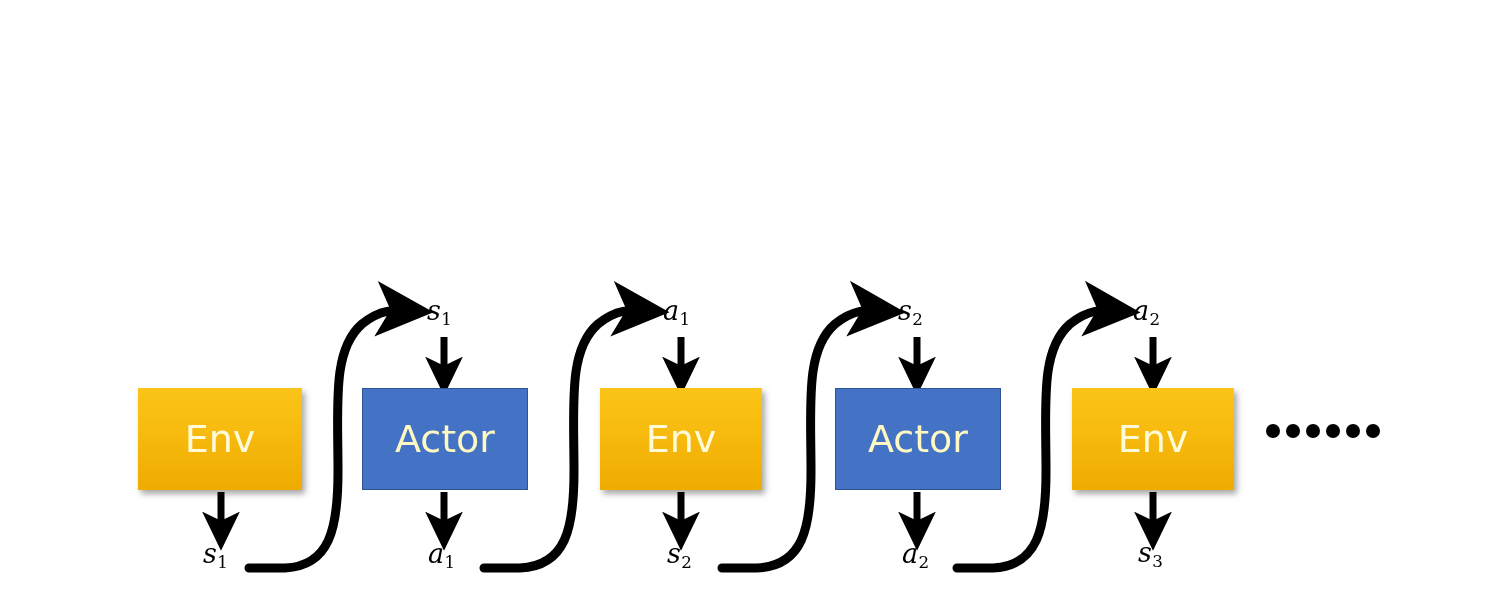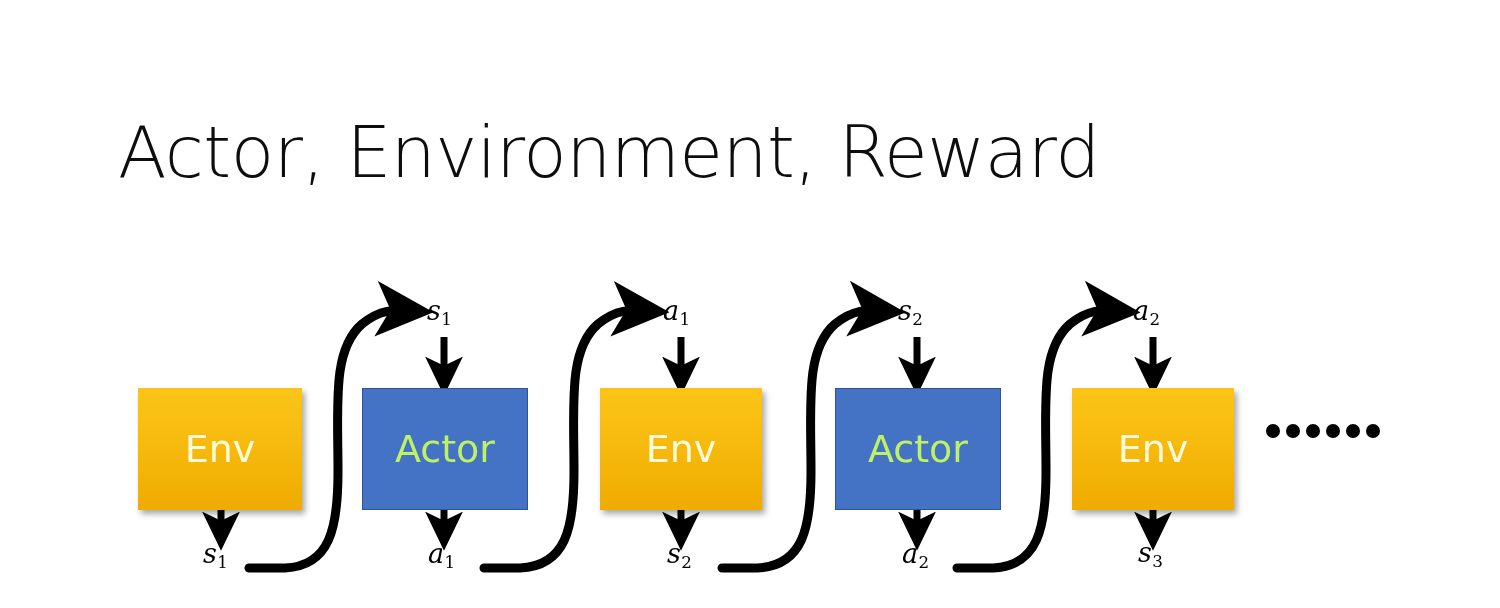--- a/index.html
+++ b/index.html
@@ -40,21 +40,21 @@
     position: absolute;
     left: 0;
     top: 0;
     width: 1500px;
     height: 608px;
   }
 
   
   .node-box {
     position: absolute;
-    height: 122px;
+    height: 102px;
     display: flex;
     align-items: center;
     justify-content: center;
     box-sizing: border-box;
   }
   .node-box .node-label {
     font-family: "DejaVu Sans", sans-serif;
     font-size: 38px;
     font-weight: 400;
     line-height: 1;
@@ -67,21 +67,21 @@
   }
   .node-env .node-label {
     color: #FFFBD9;
   }
 
   .node-actor {
     background: #4472C4;
     border: 1.5px solid #2E5496;
   }
   .node-actor .node-label {
-    color: #bef264;
+    color: #fef9c3;
   }
 
   
   .math-label {
     position: absolute;
     font-family: "DejaVu Serif", serif;
     font-style: italic;
     font-size: 27px;
     color: #000000;
     line-height: 1;
@@ -121,21 +121,20 @@
     height: 608px;
     overflow: visible;
     pointer-events: none;
   }
 </style>
 </head>
 <body>
 
 <div id="slide">
 
-  <div id="slide-title">Actor, Environment, Reward</div>
 
   <div id="diagram">
 
     <svg class="arrow-layer" viewBox="0 0 1500 608" xmlns="http://www.w3.org/2000/svg">
       <defs>
         <marker id="ah" markerWidth="7" markerHeight="7" refX="4.0" refY="3.5" orient="auto" markerUnits="strokeWidth">
           <path d="M0,0.4 L6.4,3.5 L0,6.6 L1.6,3.5 Z" fill="#000000"></path>
         </marker>
         <marker id="ahv" markerWidth="6" markerHeight="6" refX="3.2" refY="3.0" orient="auto" markerUnits="strokeWidth">
           <path d="M0,0.3 L5.6,3.0 L0,5.7 L1.3,3.0 Z" fill="#000000"></path>

